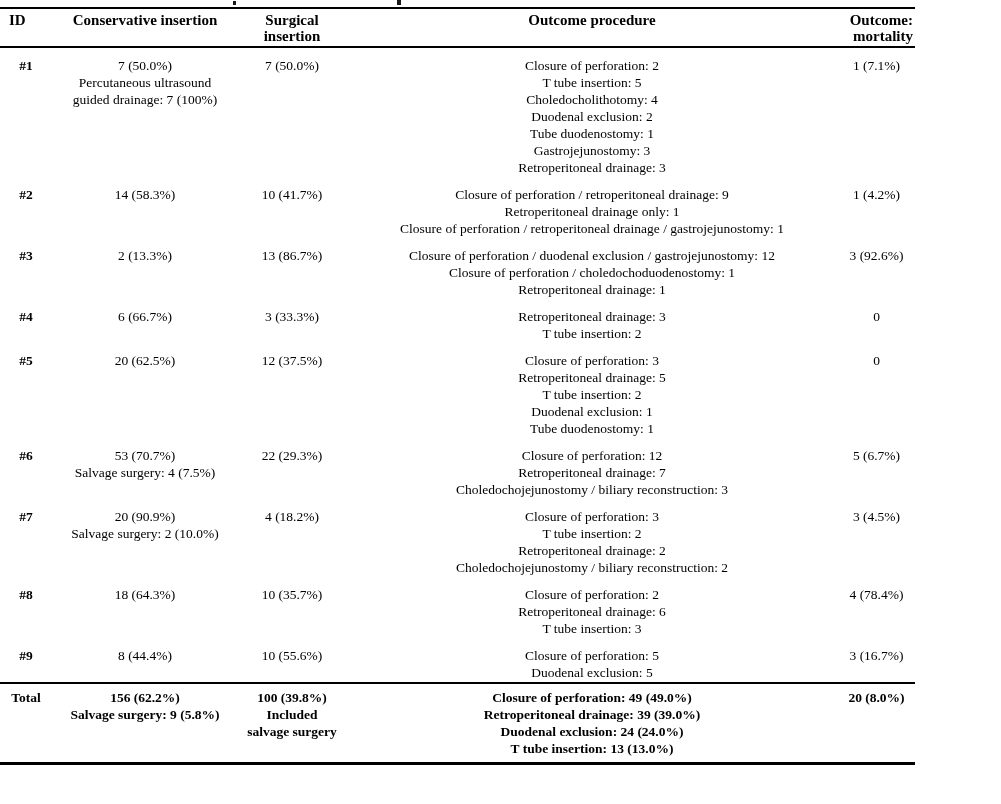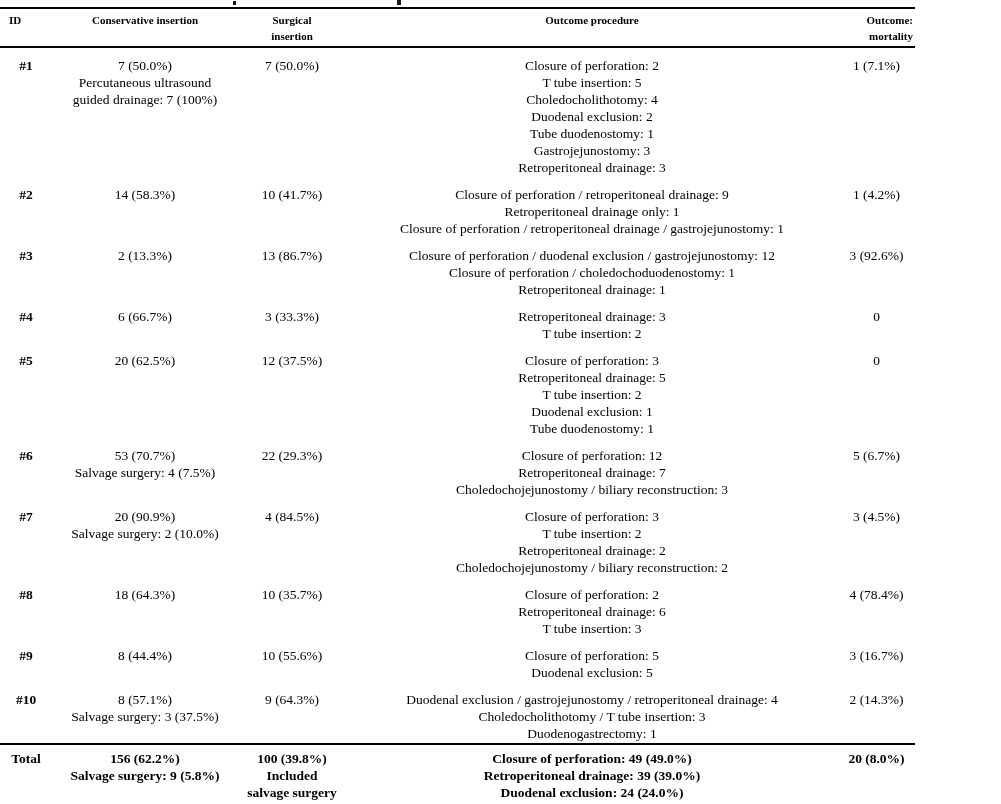--- a/index.html
+++ b/index.html
@@ -24,21 +24,21 @@
     border-bottom: 3px solid #000;
   }
   col.c-id   { width: 52px; }
   col.c-cons { width: 186px; }
   col.c-surg { width: 108px; }
   col.c-proc { width: 492px; }
   col.c-out  { width: 77px; }
 
   th {
     font-weight: bold;
-    font-size: 11px;
+    font-size: 15px;
     line-height: 16px;
     vertical-align: top;
     text-align: center;
     padding: 3px 0 2px 0;
     border-bottom: 2px solid #000;
     white-space: pre-line;
   }
   th.h-id { text-align: left; padding-left: 9px; }
   th.h-out { text-align: right; padding-right: 2px; margin-top: 18px; }
 
@@ -146,21 +146,21 @@
       <td class="c-surg">22 (29.3%)</td>
       <td class="c-proc">Closure of perforation: 12
 Retroperitoneal drainage: 7
 Choledochojejunostomy / biliary reconstruction: 3</td>
       <td class="c-out">5 (6.7%)</td>
     </tr>
         <tr>
       <td class="c-id">#7</td>
       <td class="c-cons">20 (90.9%)
 Salvage surgery: 2 (10.0%)</td>
-      <td class="c-surg">4 (84.5%)</td>
+      <td class="c-surg">4 (18.2%)</td>
       <td class="c-proc">Closure of perforation: 3
 T tube insertion: 2
 Retroperitoneal drainage: 2
 Choledochojejunostomy / biliary reconstruction: 2</td>
       <td class="c-out">3 (4.5%)</td>
     </tr>
         <tr>
       <td class="c-id">#8</td>
       <td class="c-cons">18 (64.3%)</td>
       <td class="c-surg">10 (35.7%)</td>
@@ -170,30 +170,20 @@
       <td class="c-out">4 (78.4%)</td>
     </tr>
         <tr>
       <td class="c-id">#9</td>
       <td class="c-cons">8 (44.4%)</td>
       <td class="c-surg">10 (55.6%)</td>
       <td class="c-proc">Closure of perforation: 5
 Duodenal exclusion: 5</td>
       <td class="c-out">3 (16.7%)</td>
     </tr>
-        <tr>
-      <td class="c-id">#10</td>
-      <td class="c-cons">8 (57.1%)
-Salvage surgery: 3 (37.5%)</td>
-      <td class="c-surg">9 (64.3%)</td>
-      <td class="c-proc">Duodenal exclusion / gastrojejunostomy / retroperitoneal drainage: 4
-Choledocholithotomy / T tube insertion: 3
-Duodenogastrectomy: 1</td>
-      <td class="c-out">2 (14.3%)</td>
-    </tr>
         <tr class="total">
       <td class="c-id">Total</td>
       <td class="c-cons">156 (62.2%)
 Salvage surgery: 9 (5.8%)</td>
       <td class="c-surg">100 (39.8%)
 Included
 salvage surgery</td>
       <td class="c-proc">Closure of perforation: 49 (49.0%)
 Retroperitoneal drainage: 39 (39.0%)
 Duodenal exclusion: 24 (24.0%)

